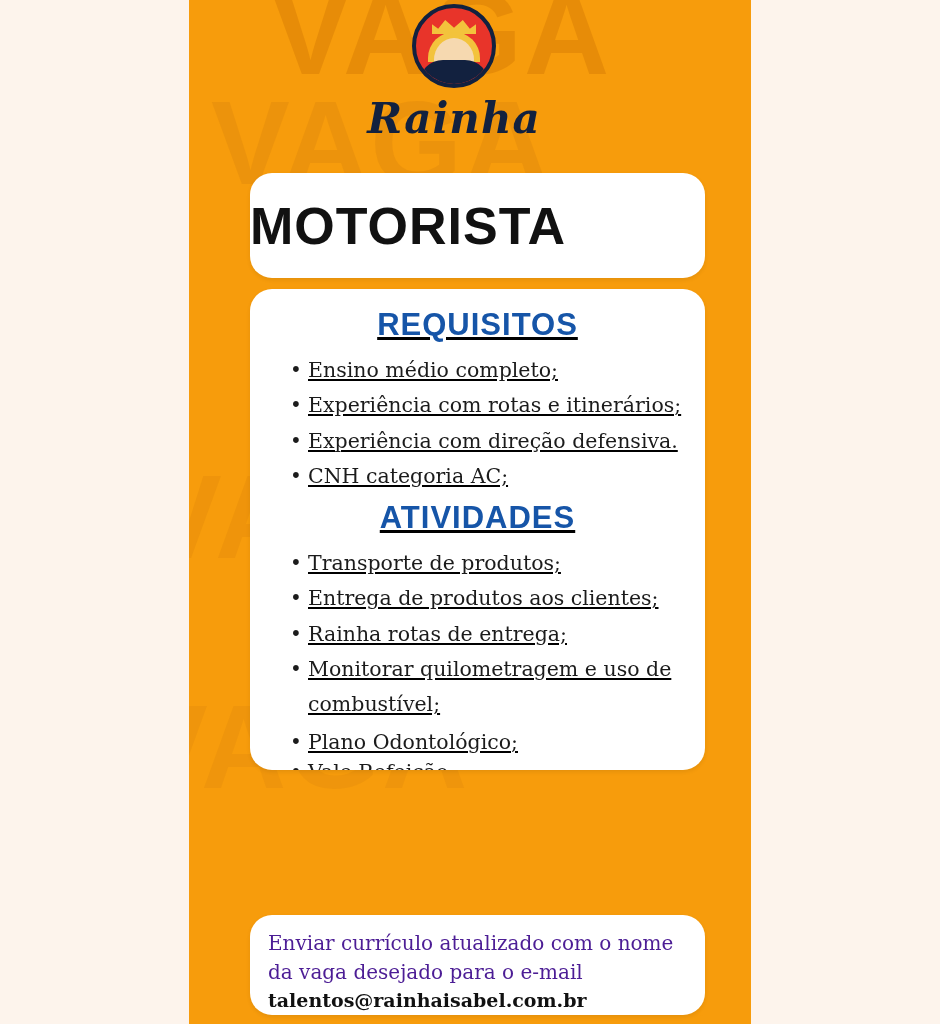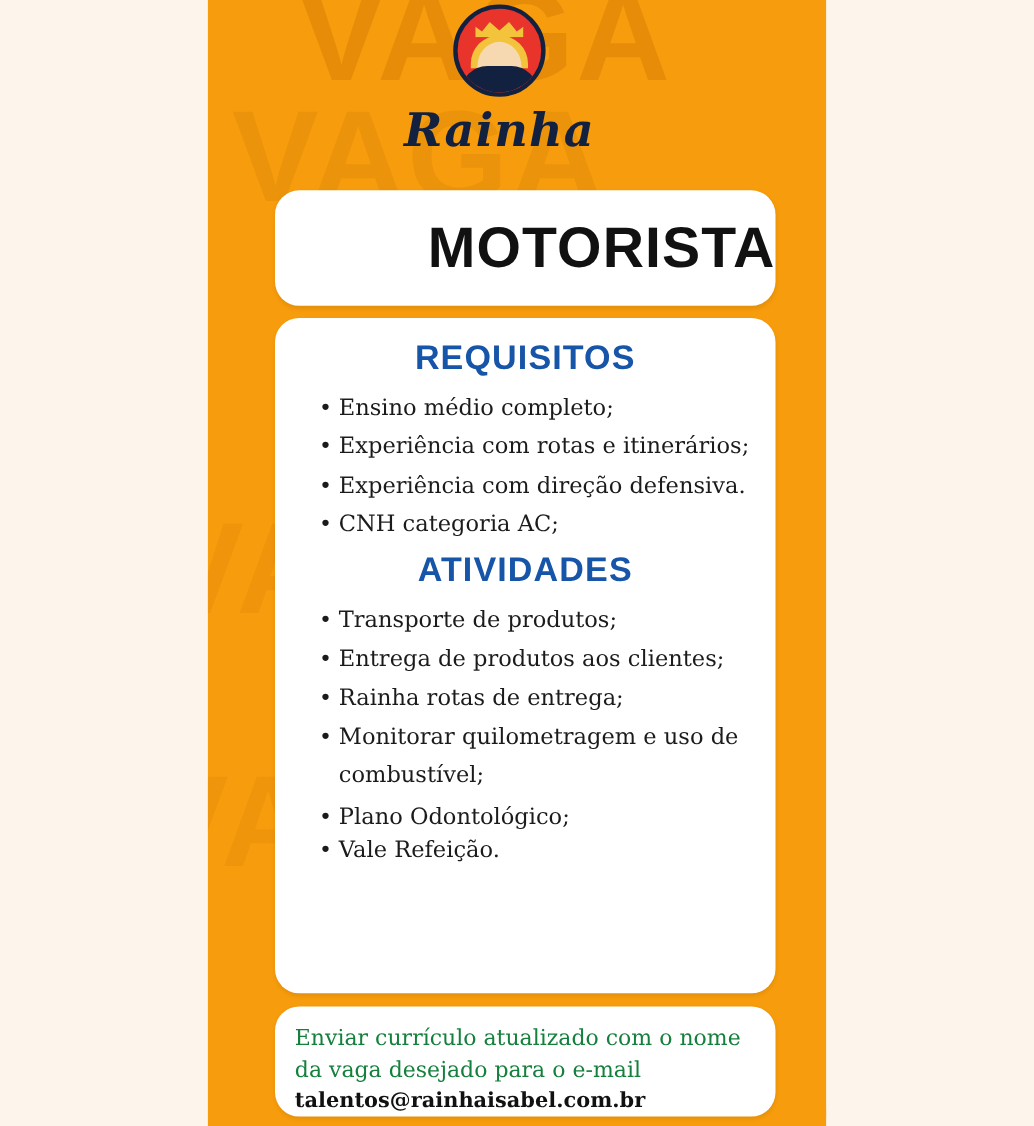--- a/index.html
+++ b/index.html
@@ -107,34 +107,35 @@
   .card {
     position: absolute;
     background: #ffffff;
     border-radius: 22px;
     box-shadow: 0 2px 4px rgba(0,0,0,0.08);
     z-index: 4;
   }
   .card-title {
     left: 61px; top: 173px;
     width: 455px; height: 105px;
-    display: flex; align-items: center; justify-content: flex-end;
+    display: flex; align-items: center; justify-content: flex-start;
   }
   .job-title {
     font-family: "Liberation Sans", sans-serif;
     font-weight: bold;
     font-size: 52px;
     letter-spacing: 1px;
     color: #111111;
   }
   .card-body {
     left: 61px; top: 289px;
-    width: 455px; height: 614px;
+    width: 455px; height: 481px;
     padding: 16px 14px 10px 14px;
     overflow: hidden;
+    text-decoration: underline;
   }
   .section-head {
     text-align: center;
     font-family: "Liberation Sans", sans-serif;
     font-weight: bold;
     font-size: 31px;
     color: #1655a8;
     letter-spacing: 1px;
     margin: 2px 0 10px 0;
   }
@@ -171,21 +172,21 @@
   .tab-left { left: 257px; width: 82px; }
   .tab-right { left: 511px; width: 82px; }
   .card-footer {
     left: 61px; top: 915px;
     width: 455px; height: 100px;
     padding: 14px 18px;
   }
   .footer-text {
     font-family: "DejaVu Serif", serif;
     font-size: 20px;
-    color: #15803d;
+    color: #4c1d95;
     line-height: 1.45;
   }
   .footer-email {
     font-family: "DejaVu Serif", serif;
     font-weight: bold;
     font-size: 19px;
     color: #111111;
     margin-top: 2px;
   }
 </style>

